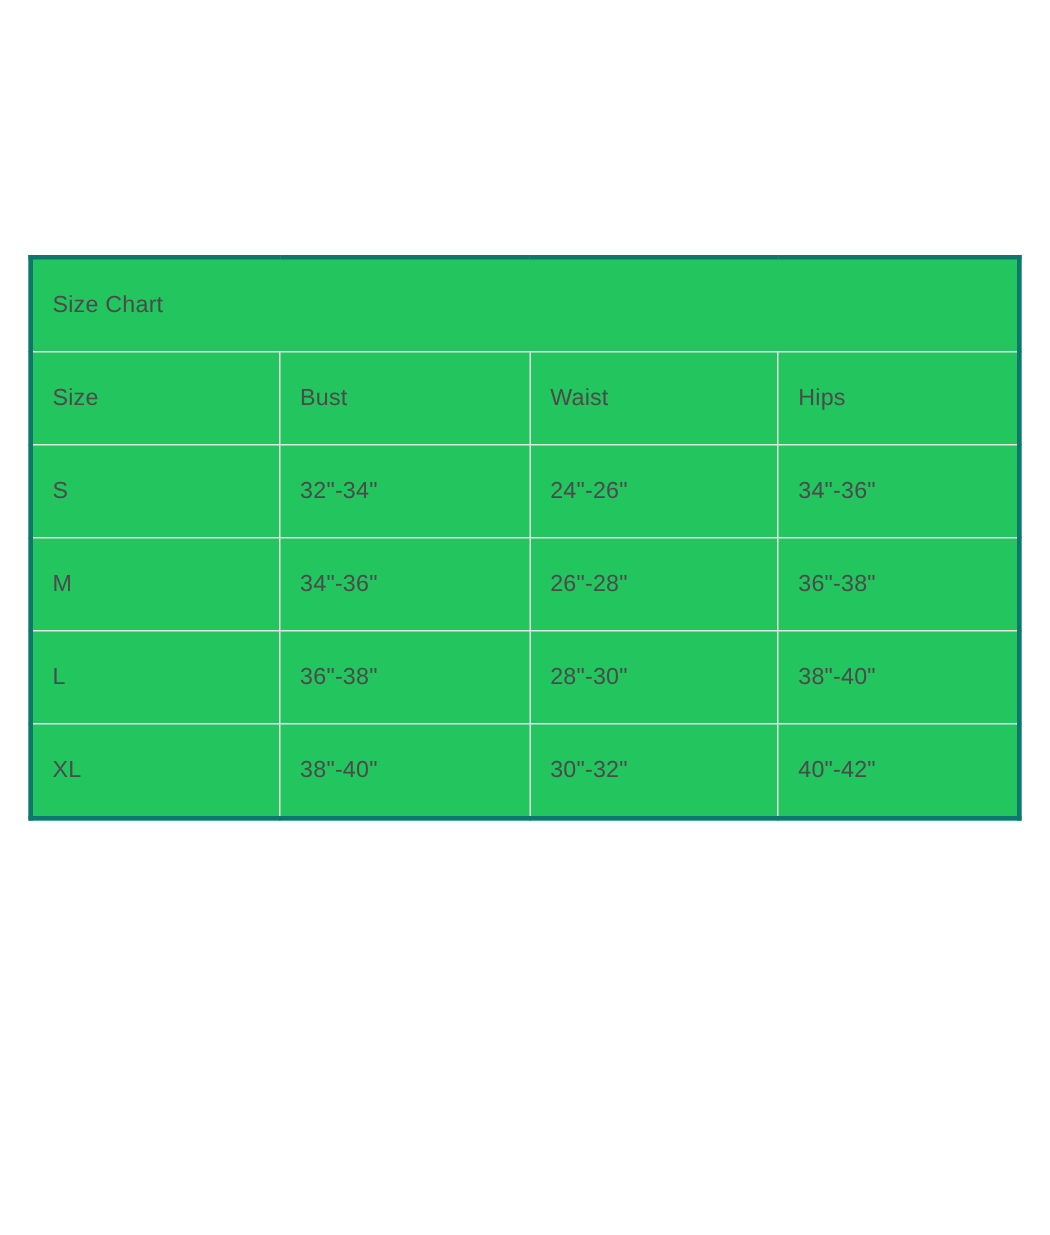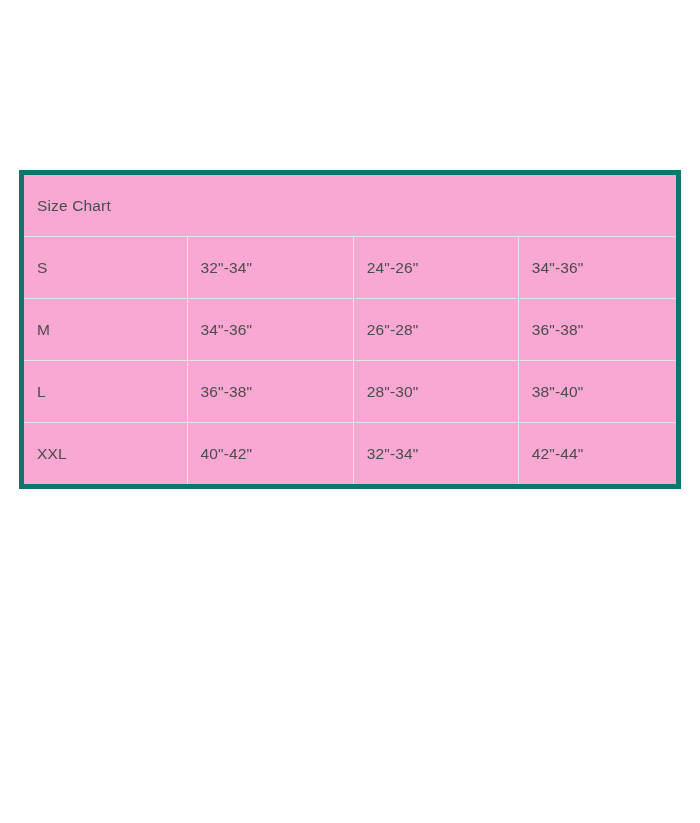--- a/index.html
+++ b/index.html
@@ -23,22 +23,22 @@
   .chart-wrap {
     position: absolute;
     left: 19px;
     top: 170px;
     width: 662px;
   }
   table.size-chart {
     width: 100%;
     border-collapse: collapse;
     table-layout: fixed;
-    border: 5px solid #0f766e;
-    background: #f9a8d4;
+    border: 3px solid #0f766e;
+    background: #22c55e;
   }
   table.size-chart td,
   table.size-chart th {
     border: 1px solid #e3e5e7;
     text-align: left;
     vertical-align: middle;
     font-weight: normal;
     padding: 0 0 0 13px;
     height: 61px;
     font-size: 15.5px;
@@ -69,40 +69,46 @@
       <colgroup>
         <col class="c-size">
         <col class="c-bust">
         <col class="c-waist">
         <col class="c-hips">
       </colgroup>
       <tbody>
         <tr class="caption-row">
           <td colspan="4">Size Chart</td>
         </tr>
+        <tr class="header-row">
+          <td>Size</td>
+          <td>Bust</td>
+          <td>Waist</td>
+          <td>Hips</td>
+        </tr>
         <tr>
           <td>S</td>
           <td>32"-34"</td>
           <td>24"-26"</td>
           <td>34"-36"</td>
         </tr>
         <tr>
           <td>M</td>
           <td>34"-36"</td>
           <td>26"-28"</td>
           <td>36"-38"</td>
         </tr>
         <tr>
           <td>L</td>
           <td>36"-38"</td>
           <td>28"-30"</td>
           <td>38"-40"</td>
         </tr>
         <tr>
-          <td>XXL</td>
+          <td>XL</td>
+          <td>38"-40"</td>
+          <td>30"-32"</td>
           <td>40"-42"</td>
-          <td>32"-34"</td>
-          <td>42"-44"</td>
         </tr>
       </tbody>
     </table>
   </div>
 </div>
 
 </body></html>

